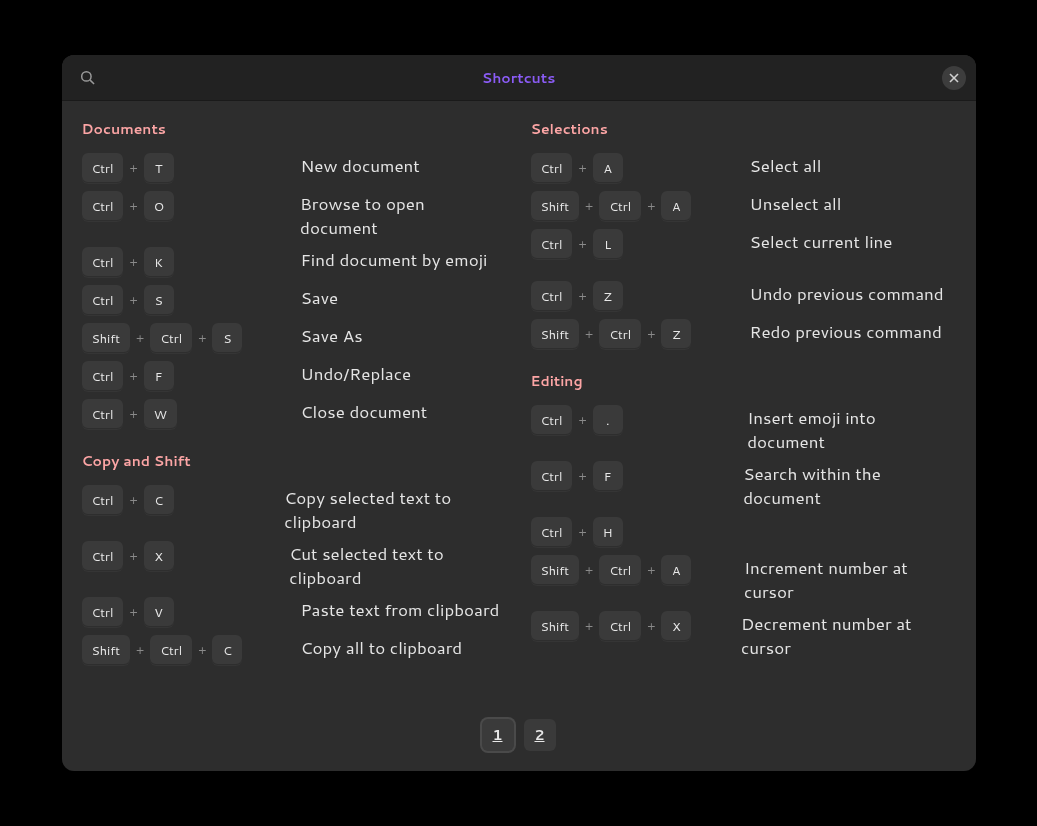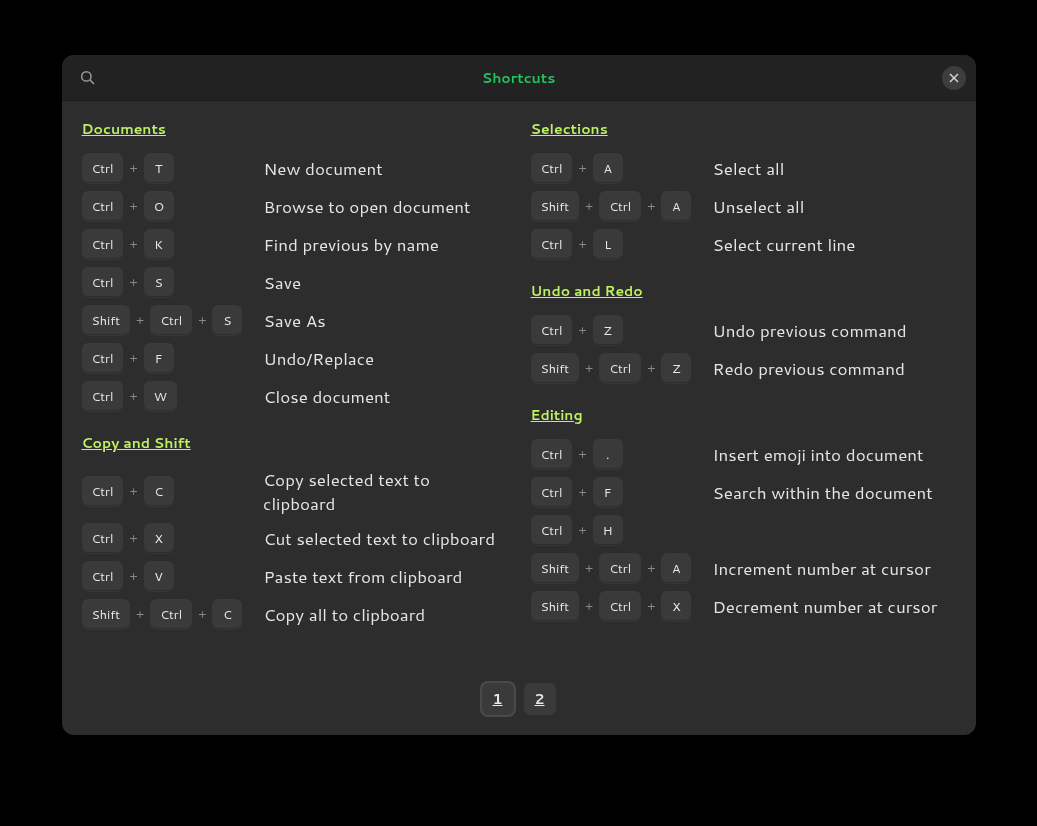--- a/index.html
+++ b/index.html
@@ -58,41 +58,41 @@
       display: flex;
       align-items: center;
       justify-content: center;
       color: #d0d0d0;
       cursor: pointer;
       border: none;
     }
     .titlebar .title {
       font-weight: 700;
       font-size: 14px;
-      color: #22c55e;
+      color: #8b5cf6;
     }
     .content {
       padding: 18px 20px 20px 20px;
       display: flex;
       gap: 24px;
     }
     .column { flex: 1; min-width: 0; }
     .section-title {
       font-weight: 700;
       font-size: 14px;
-      color: #bef264;
+      color: #fca5a5;
       margin-bottom: 14px;
       margin-top: 8px;
-      text-decoration: underline;
     }
     .section-title.first { margin-top: 0; }
     .shortcut-row {
       display: flex;
-      align-items: center;
+      align-items: flex-start;
       margin-bottom: 8px;
+      gap: 37px;
     }
     .keys-cell {
       width: 182px;
       display: flex;
       align-items: center;
       flex-wrap: nowrap;
     }
     kbd.key {
       display: inline-flex;
       align-items: center;
@@ -183,21 +183,21 @@
               <kbd class="key">O</kbd>
             </div>
             <div class="desc">Browse to open document</div>
           </div>
           <div class="shortcut-row">
             <div class="keys-cell">
               <kbd class="key">Ctrl</kbd>
               <span class="plus">+</span>
               <kbd class="key">K</kbd>
             </div>
-            <div class="desc">Find previous by name</div>
+            <div class="desc">Find document by emoji</div>
           </div>
           <div class="shortcut-row">
             <div class="keys-cell">
               <kbd class="key">Ctrl</kbd>
               <span class="plus">+</span>
               <kbd class="key">S</kbd>
             </div>
             <div class="desc">Save</div>
           </div>
           <div class="shortcut-row">
@@ -289,21 +289,20 @@
           <div class="shortcut-row">
             <div class="keys-cell">
               <kbd class="key">Ctrl</kbd>
               <span class="plus">+</span>
               <kbd class="key">L</kbd>
             </div>
             <div class="desc">Select current line</div>
           </div>
         </div>
         <div class="section">
-          <div class="section-title">Undo and Redo</div>
           <div class="shortcut-row">
             <div class="keys-cell">
               <kbd class="key">Ctrl</kbd>
               <span class="plus">+</span>
               <kbd class="key">Z</kbd>
             </div>
             <div class="desc">Undo previous command</div>
           </div>
           <div class="shortcut-row">
             <div class="keys-cell">

